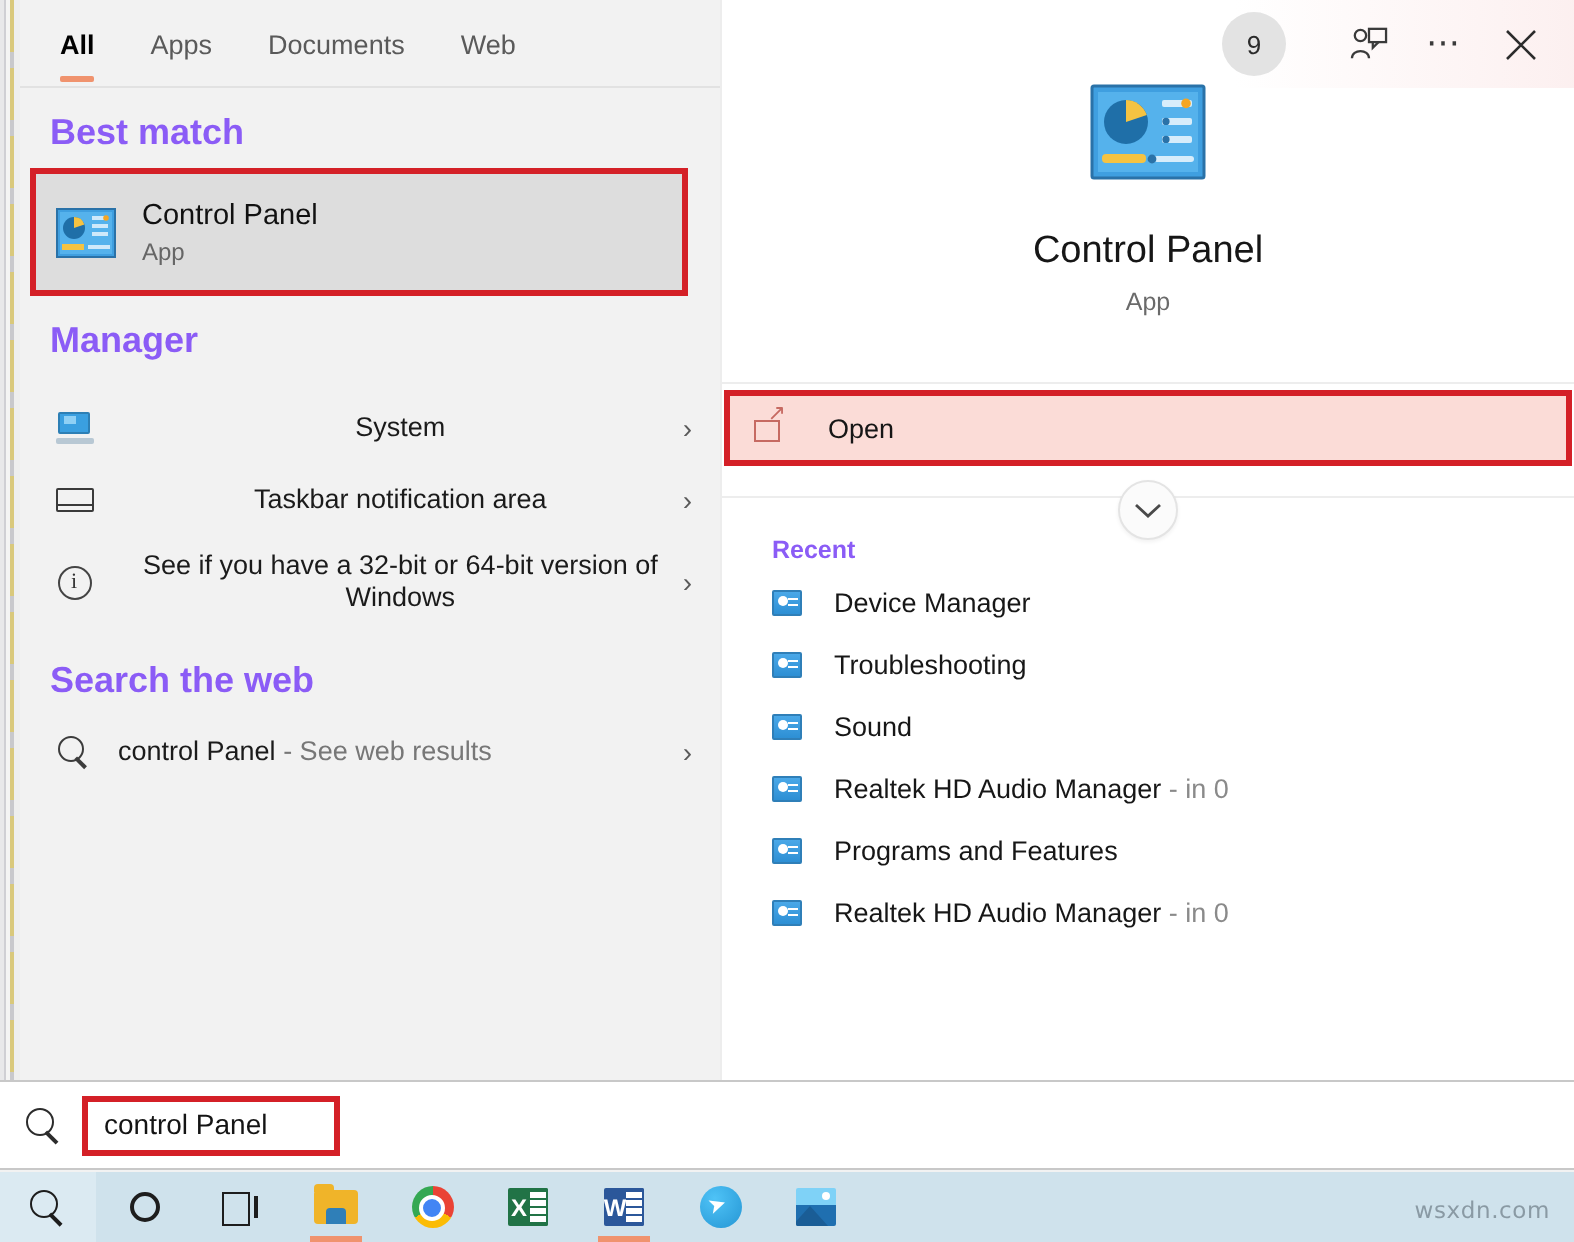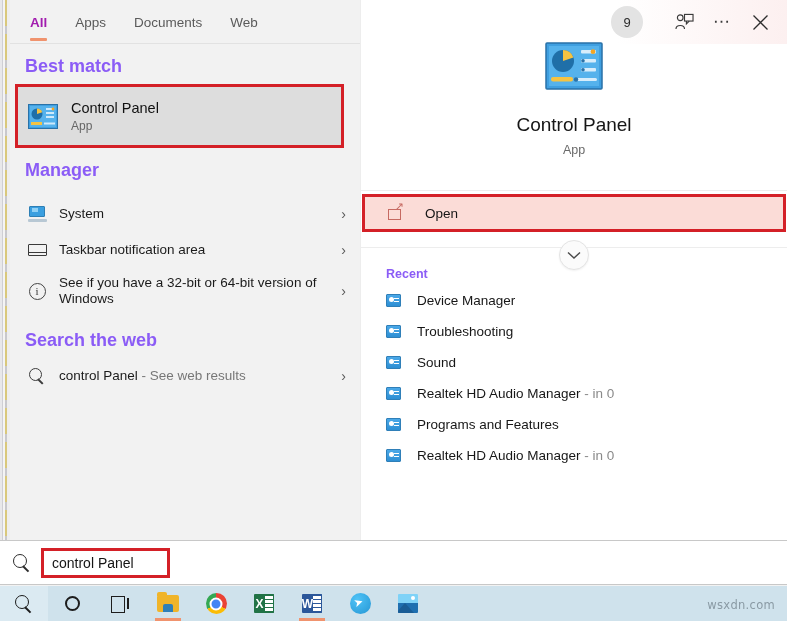--- a/index.html
+++ b/index.html
@@ -69,21 +69,21 @@
     font-size: 13.5px;
     color: #5a5a5a;
     padding: 0 14px;
     height: 44px;
     display: flex;
     align-items: center;
     position: relative;
     cursor: default;
     white-space: nowrap;
   }
-  .tab.active { color: #a21caf; font-weight: bold; }
+  .tab.active { color: #000000; font-weight: bold; }
   .tab.active::after {
     content: "";
     position: absolute;
     bottom: 3px;
     left: 14px; right: 14px;
     height: 3px;
     background: #f0936e;
     border-radius: 1px;
   }
   .tab .caret {
@@ -117,21 +117,21 @@
     background: #dddddd;
     height: 58px;
     display: flex;
     align-items: center;
     padding-left: 10px;
   }
   .bm-text { margin-left: 13px; }
   .bm-title { font-size: 14.5px; color: #111; line-height: 17px; }
   .bm-sub { font-size: 12px; color: #666; margin-top: 2px; }
 
-  .settings-list { margin-top: 8px; }
+  .settings-list { margin-top: 8px; text-align: center; }
   .srow {
     height: 36px;
     display: flex;
     align-items: center;
     padding: 0 10px 0 15px;
     position: relative;
   }
   .srow .s-ico {
     width: 24px; height: 22px;
     display: flex; align-items: center; justify-content: center;
@@ -248,21 +248,21 @@
 
   .open-wrap {
     margin: 3px 1px 0 1px;
     border: 3px solid #d42027;
   }
   .open-row {
     height: 32px;
     background: #fbdcd7;
     display: flex;
     align-items: center;
-    padding-left: 23px;
+    padding-left: 12px;
   }
   .open-label {
     font-size: 13.5px;
     color: #161616;
     margin-left: 22px;
   }
   .ico-open-ext {
     width: 15px; height: 14px;
     position: relative;
   }

